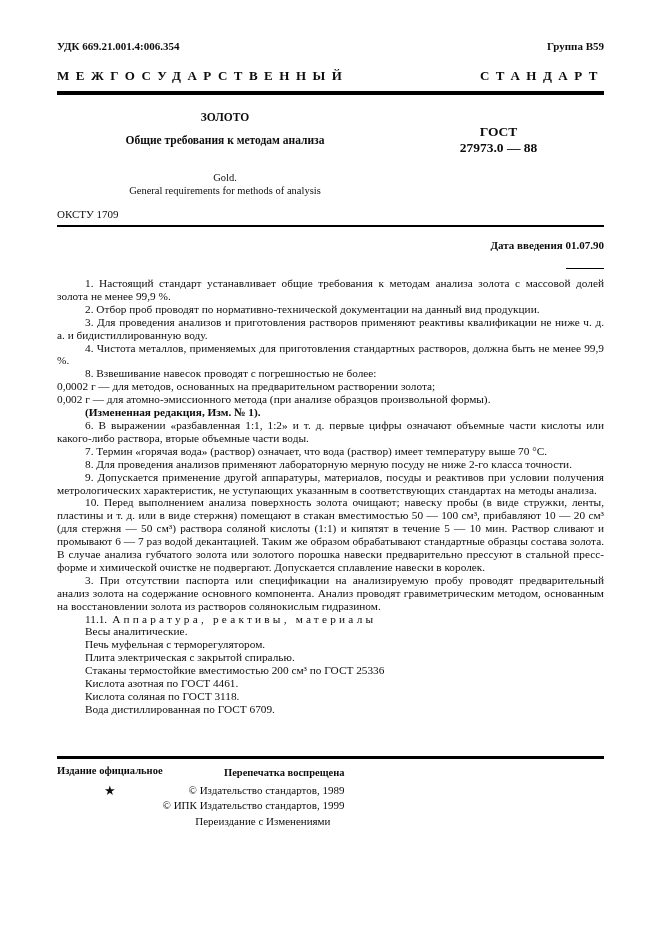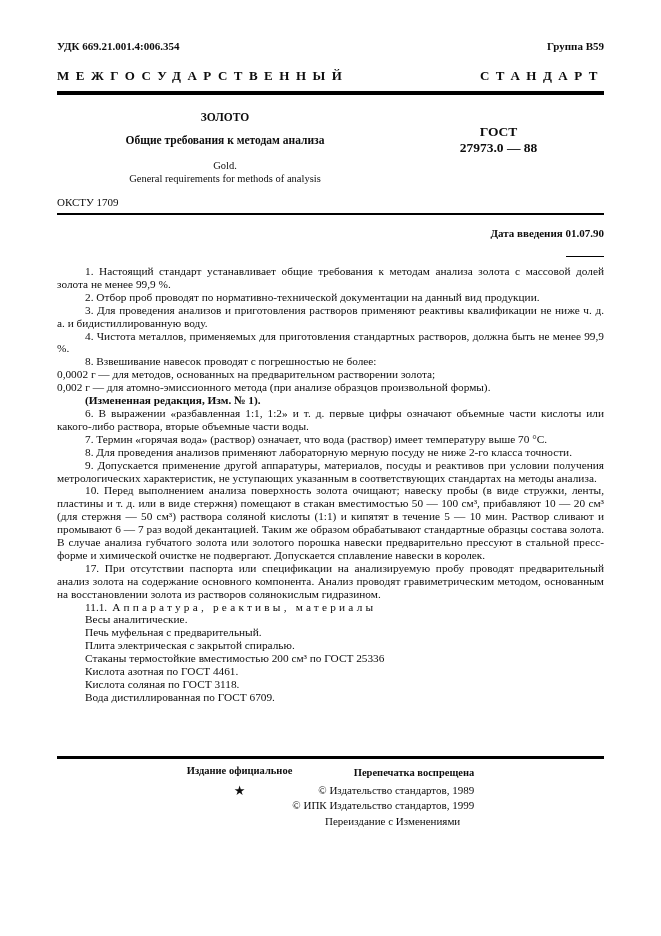--- a/index.html
+++ b/index.html
@@ -35,21 +35,21 @@
     overflow: hidden;
   }
   .rule-thick { border-top: 4px solid #000; margin-top: 7px; }
   .rule-mid   { border-top: 2.5px solid #000; margin-top: 5px; }
 
   
   .titleblock { display: flex; margin-top: 16px; }
   .title-left { width: 336px; text-align: center; }
   .subject    { font-size: 11.5px; font-weight: bold; }
   .subtitle   { font-size: 11.5px; font-weight: bold; margin-top: 11px; text-align: center; }
-  .en         { font-size: 10.5px; margin-top: 13px; line-height: 13px; }
+  .en         { font-size: 10.5px; margin-top: 25px; line-height: 13px; }
   .en2        { font-size: 10.5px; line-height: 13px; }
   .title-right {
     flex: 1;
     text-align: center;
     font-size: 13.5px;
     font-weight: bold;
     line-height: 16px;
     padding-top: 13px;
   }
   .okstu { font-size: 11px; margin-top: 11px; }
@@ -71,21 +71,21 @@
   }
   .para { margin: 0; text-indent: 28px; }
   .para.flush { text-indent: 0; }
   .para.bold-note { font-weight: bold; }
   .sect-num { margin-right: 5px; }
   .spaced { letter-spacing: 3.2px; }
 
   
   .footer { position: absolute; left: 57px; right: 57px; top: 756px; }
   .footer-rule { border-top: 3px solid #000; }
-  .footer-row { display: flex; justify-content: center; margin-top: 6px; }
+  .footer-row { display: flex; justify-content: flex-start; margin-top: 6px; }
   .footer-left { font-size: 10.5px; font-weight: bold; width: max-content; }
   .star { display: block; text-align: center; font-size: 13px; font-weight: normal; margin-top: 7px; }
   .footer-right { text-align: right; font-size: 11px; line-height: 15.5px; }
   .reprint { font-weight: bold; font-size: 10.5px; margin-bottom: 2px; }
   .reissue { padding-right: 14px; }
 </style>
 </head>
 <body>
 
 <div class="sheet">
@@ -127,24 +127,24 @@
       <p class="para">4. Чистота металлов, применяемых для приготовления стандартных растворов, должна быть не менее 99,9 %.</p>
       <p class="para">8. Взвешивание навесок проводят с погрешностью не более:</p>
       <p class="para flush">0,0002 г — для методов, основанных на предварительном растворении золота;</p>
       <p class="para flush">0,002 г — для атомно-эмиссионного метода (при анализе образцов произвольной формы).</p>
       <p class="para bold-note">(Измененная редакция, Изм. № 1).</p>
       <p class="para">6. В выражении «разбавленная 1:1, 1:2» и т. д. первые цифры означают объемные части кислоты или какого-либо раствора, вторые объемные части воды.</p>
       <p class="para">7. Термин «горячая вода» (раствор) означает, что вода (раствор) имеет температуру выше 70 °С.</p>
       <p class="para">8. Для проведения анализов применяют лабораторную мерную посуду не ниже 2-го класса точности.</p>
       <p class="para">9. Допускается применение другой аппаратуры, материалов, посуды и реактивов при условии получения метрологических характеристик, не уступающих указанным в соответствующих стандартах на методы анализа.</p>
       <p class="para">10. Перед выполнением анализа поверхность золота очищают; навеску пробы (в виде стружки, ленты, пластины и т. д. или в виде стержня) помещают в стакан вместимостью 50 — 100 см³, прибавляют 10 — 20 см³ (для стержня — 50 см³) раствора соляной кислоты (1:1) и кипятят в течение 5 — 10 мин. Раствор сливают и промывают 6 — 7 раз водой декантацией. Таким же образом обрабатывают стандартные образцы состава золота. В случае анализа губчатого золота или золотого порошка навески предварительно прессуют в стальной пресс-форме и химической очистке не подвергают. Допускается сплавление навески в королек.</p>
-      <p class="para">17. При отсутствии паспорта или спецификации на анализируемую пробу проводят предварительный анализ золота на содержание основного компонента. Анализ проводят гравиметрическим методом, основанным на восстановлении золота из растворов солянокислым гидразином.</p>
+      <p class="para">3. При отсутствии паспорта или спецификации на анализируемую пробу проводят предварительный анализ золота на содержание основного компонента. Анализ проводят гравиметрическим методом, основанным на восстановлении золота из растворов солянокислым гидразином.</p>
       <p class="para"><span class="sect-num">11.1.</span><span class="spaced">Аппаратура, реактивы, материалы</span></p>
       <p class="para">Весы аналитические.</p>
-      <p class="para">Печь муфельная с предварительный.</p>
+      <p class="para">Печь муфельная с терморегулятором.</p>
       <p class="para">Плита электрическая с закрытой спиралью.</p>
       <p class="para">Стаканы термостойкие вместимостью 200 см³ по ГОСТ 25336</p>
       <p class="para">Кислота азотная по ГОСТ 4461.</p>
       <p class="para">Кислота соляная по ГОСТ 3118.</p>
       <p class="para">Вода дистиллированная по ГОСТ 6709.</p>
     </div>
   </div>
 
   <div class="footer">
     <div class="footer-rule"></div>

